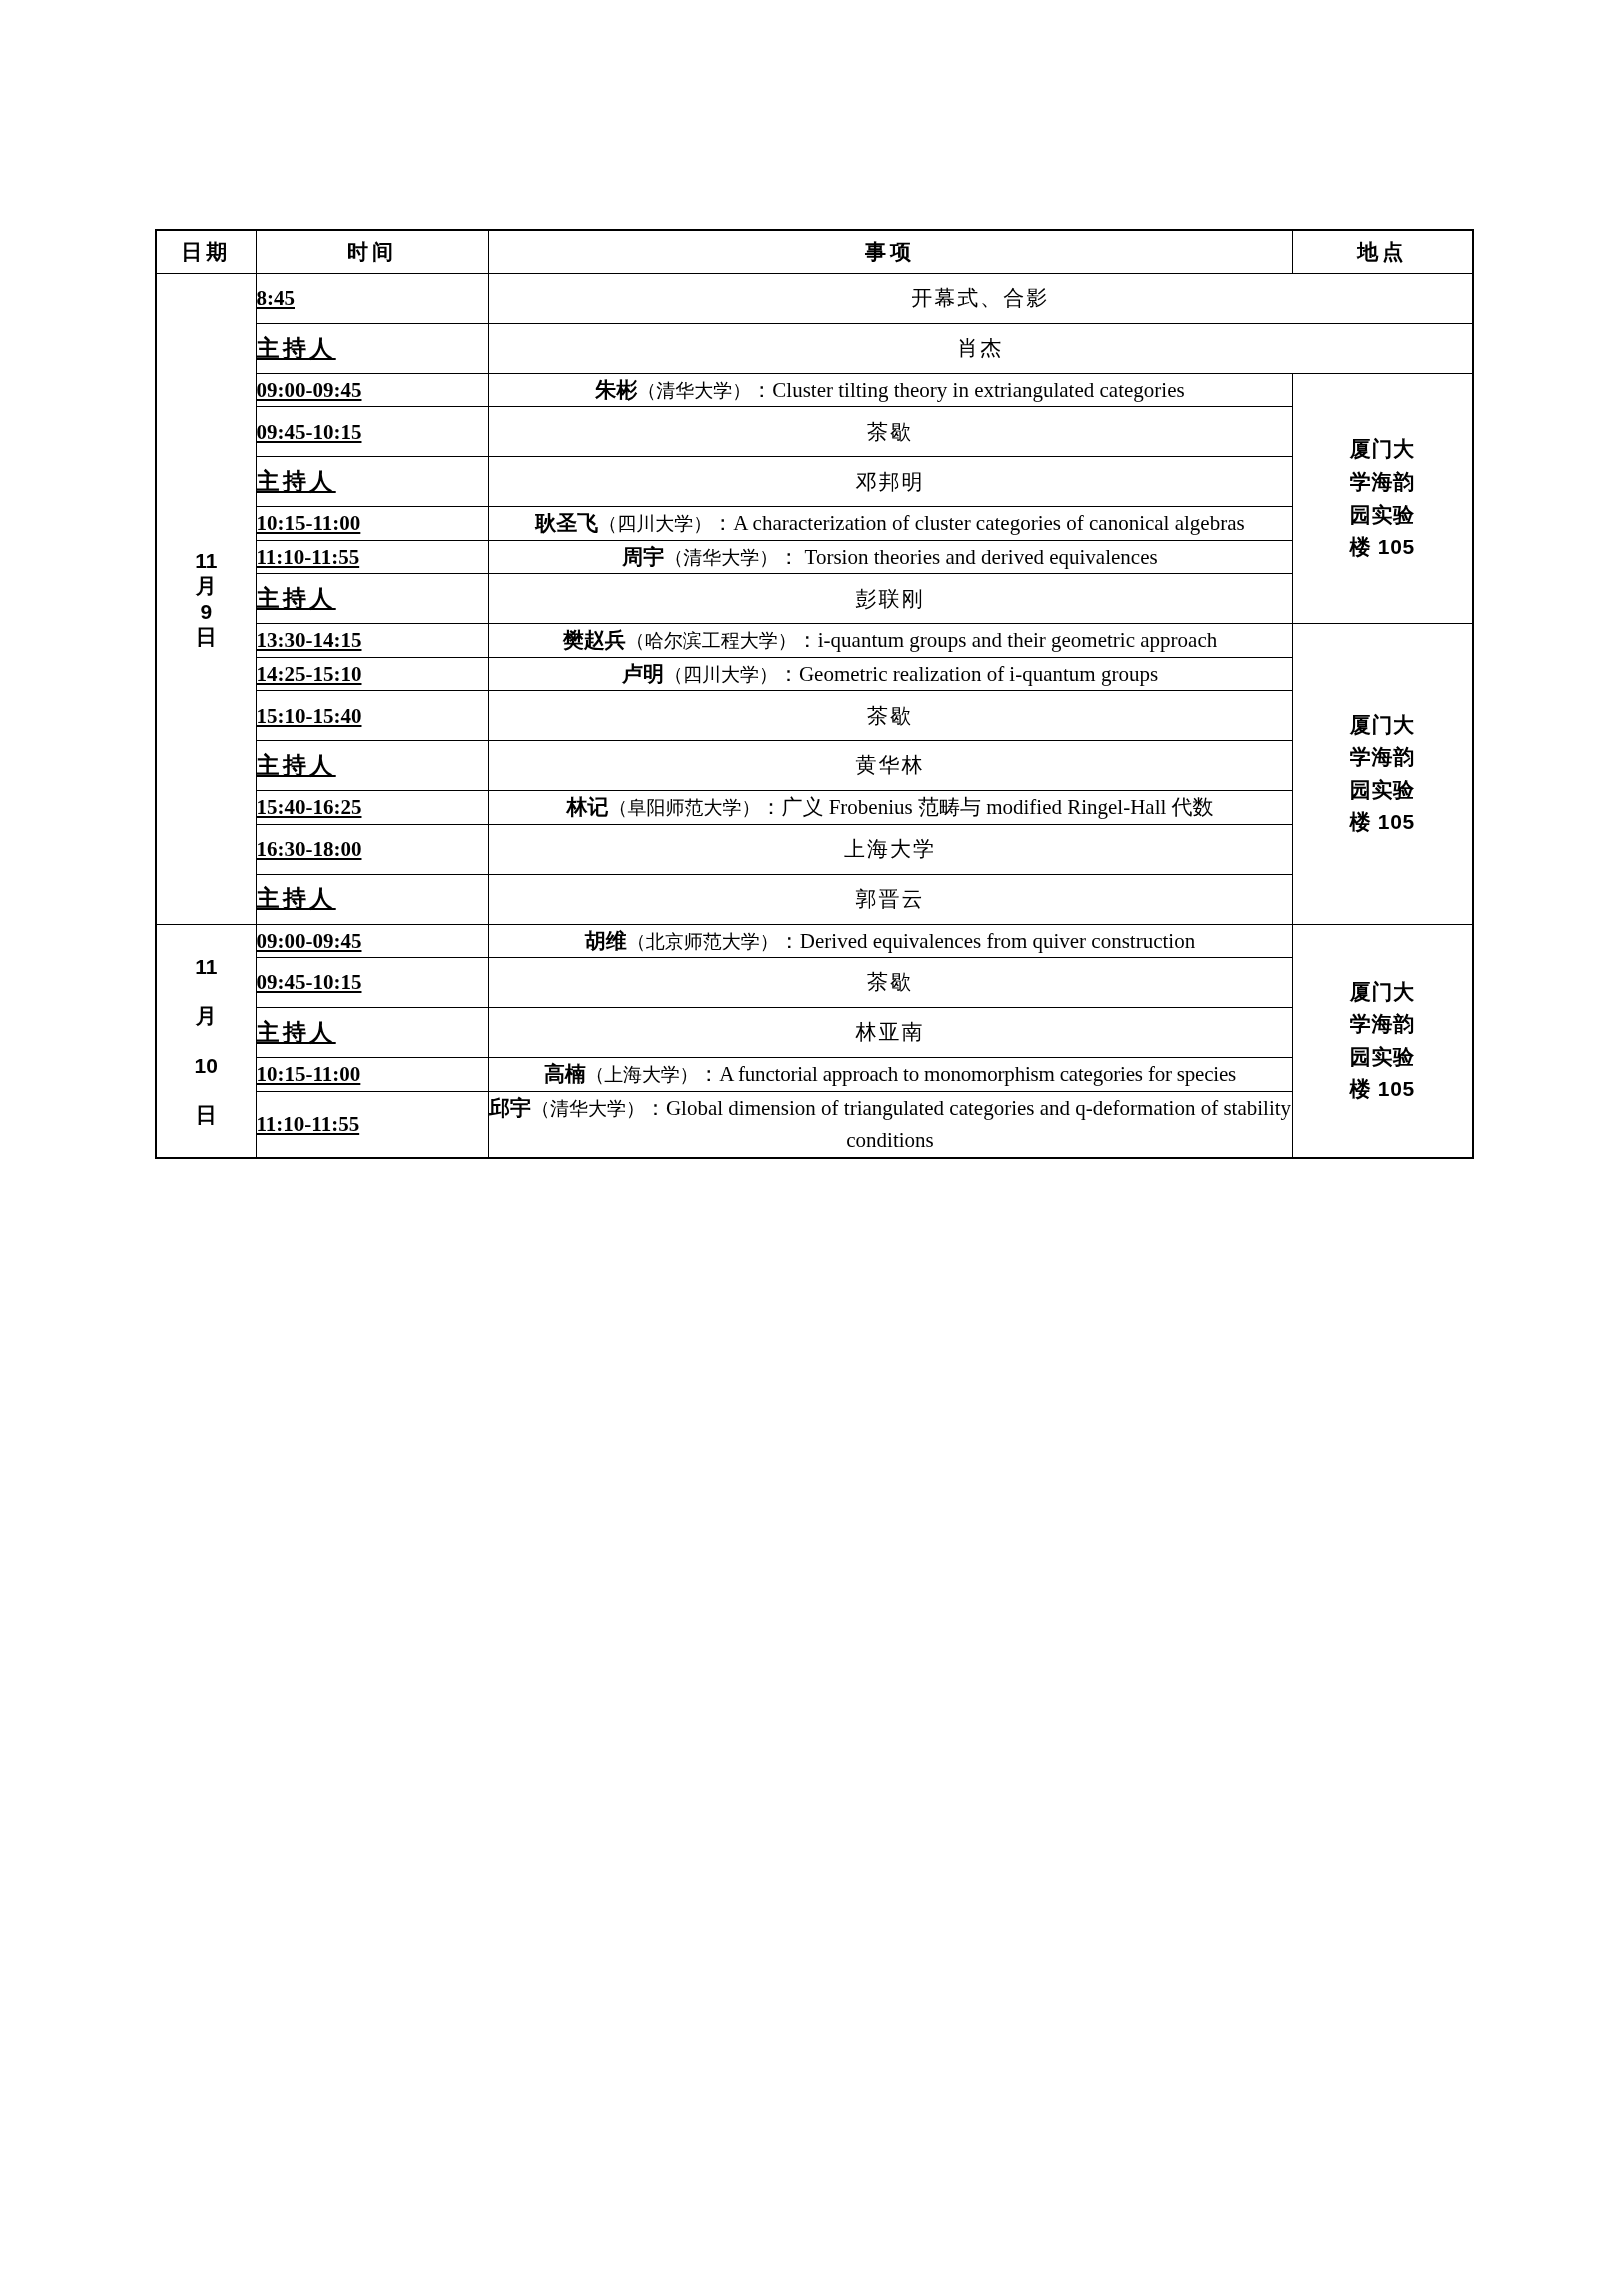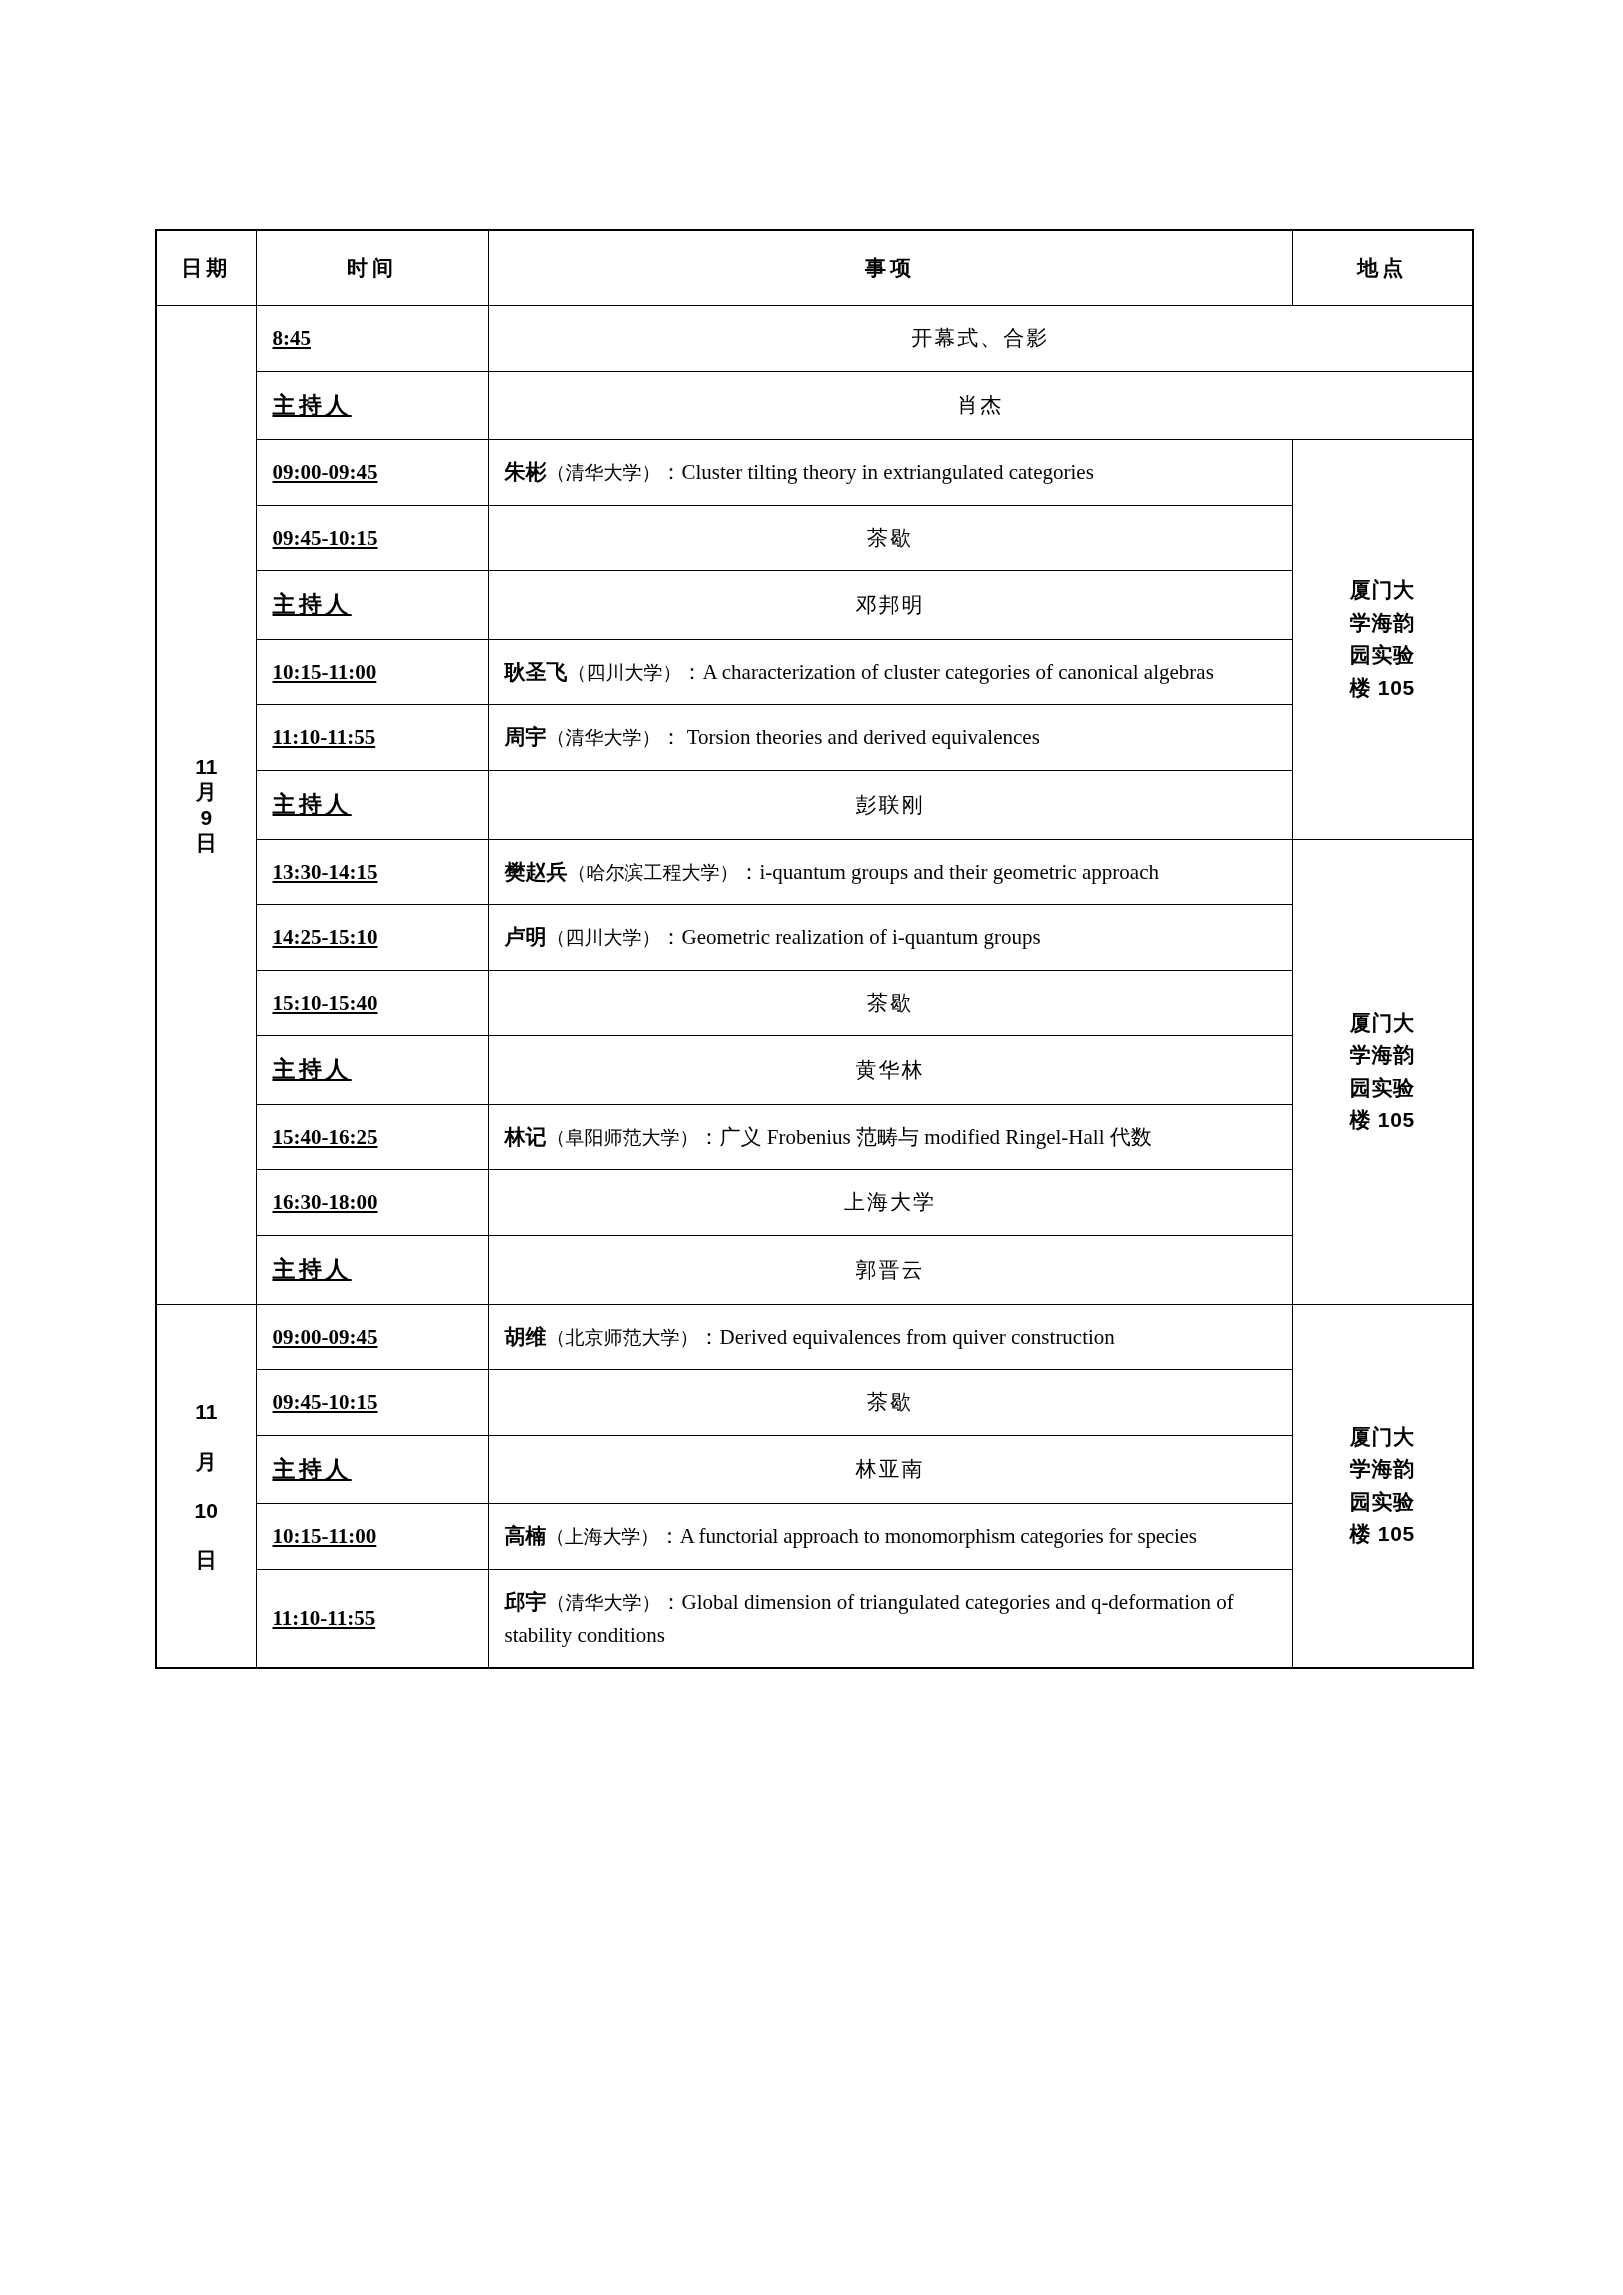--- a/index.html
+++ b/index.html
@@ -36,21 +36,21 @@
     width: 1317px;
   }
   table.schedule {
     border-collapse: collapse;
     width: 1317px;
     table-layout: fixed;
     border: 2px solid #000;
   }
   table.schedule td {
     border: 1.4px solid #000;
-    padding: 16px;
+    padding: 0;
     vertical-align: middle;
     font-size: 21px;
     line-height: 1.55;
   }
   
   col.c-date  { width: 100px; }
   col.c-time  { width: 232px; }
   col.c-item  { width: 804px; }
   col.c-venue { width: 181px; }
 
@@ -85,21 +85,21 @@
     letter-spacing: 0px;
     padding: 8.2px 2.7px;
     text-decoration: underline;
   }
   td.time-cell.host {
     font-size: 23px;
     font-family: "Liberation Sans", "DejaVu Sans", sans-serif;
     letter-spacing: 3.4px;
   }
   td.item-cell {
-    text-align: left;
+    text-align: center;
     padding: 9.5px 4.1px 9.5px 9.5px;
     font-size: 22px;
     line-height: 1.62;
   }
   td.item-cell.center {
     text-align: center;
     font-weight: normal;
     font-family: "Liberation Sans", "DejaVu Sans", sans-serif;
     letter-spacing: 2px;
     padding: 8.2px 4.1px;

